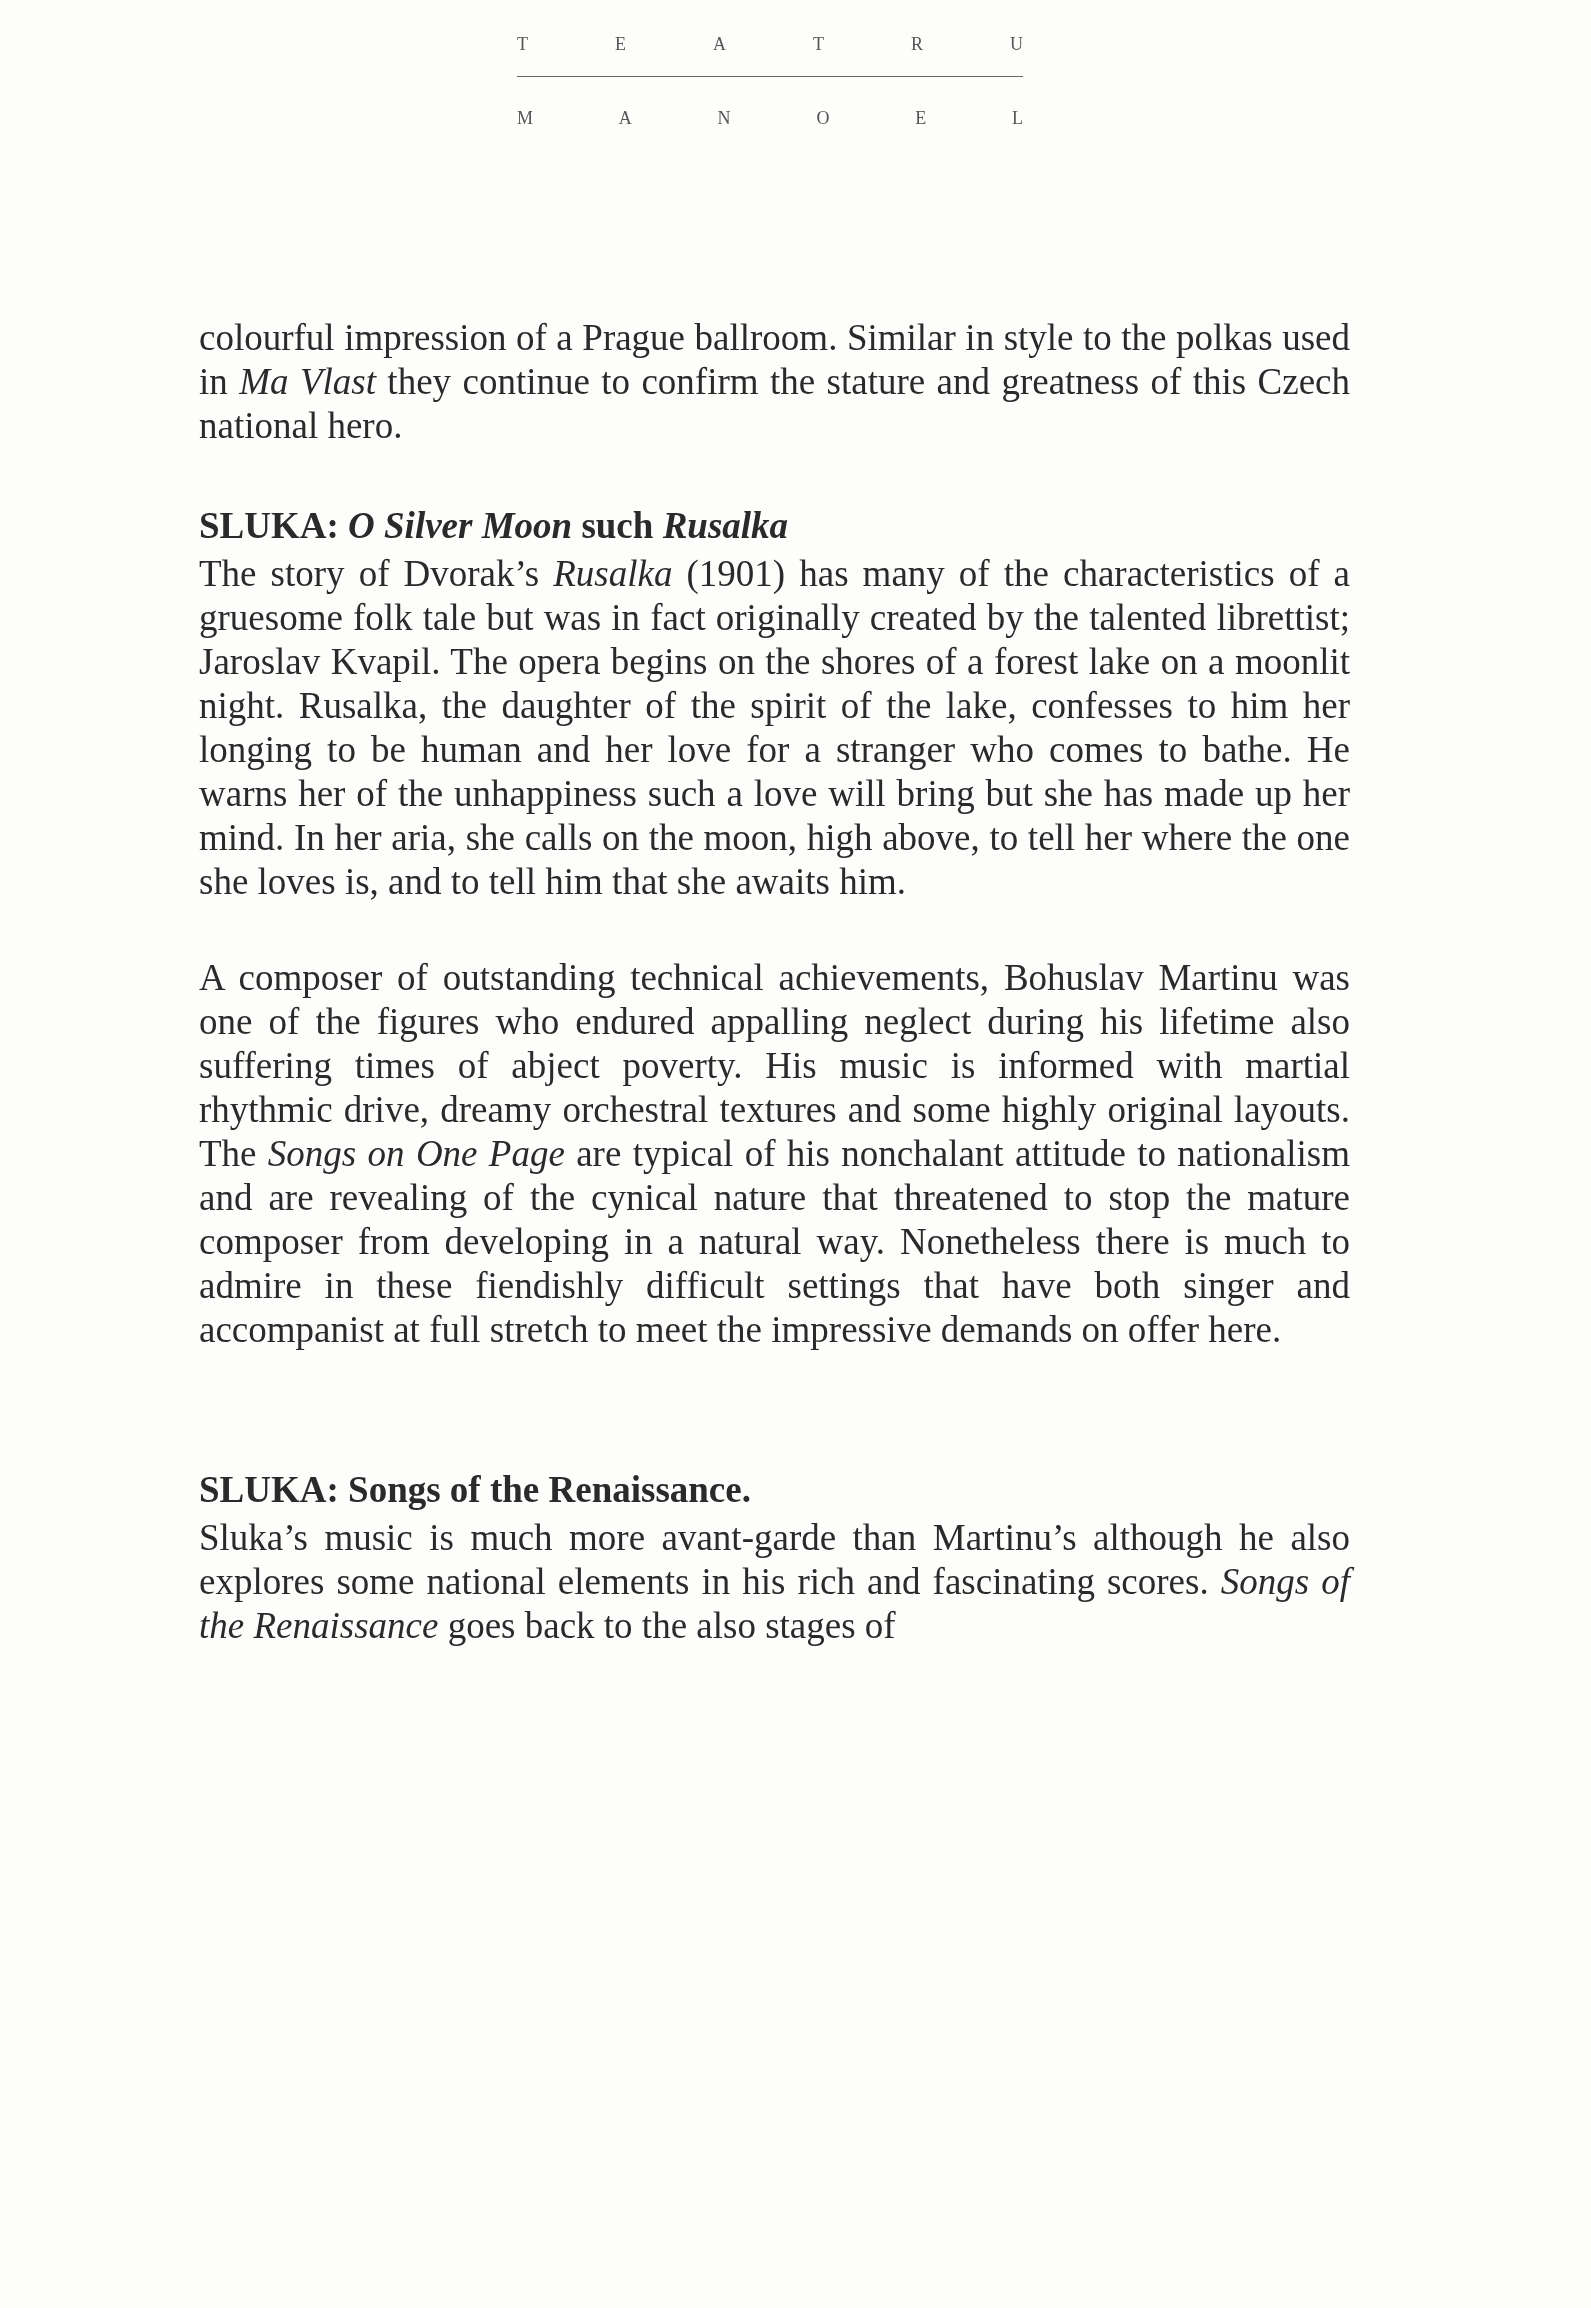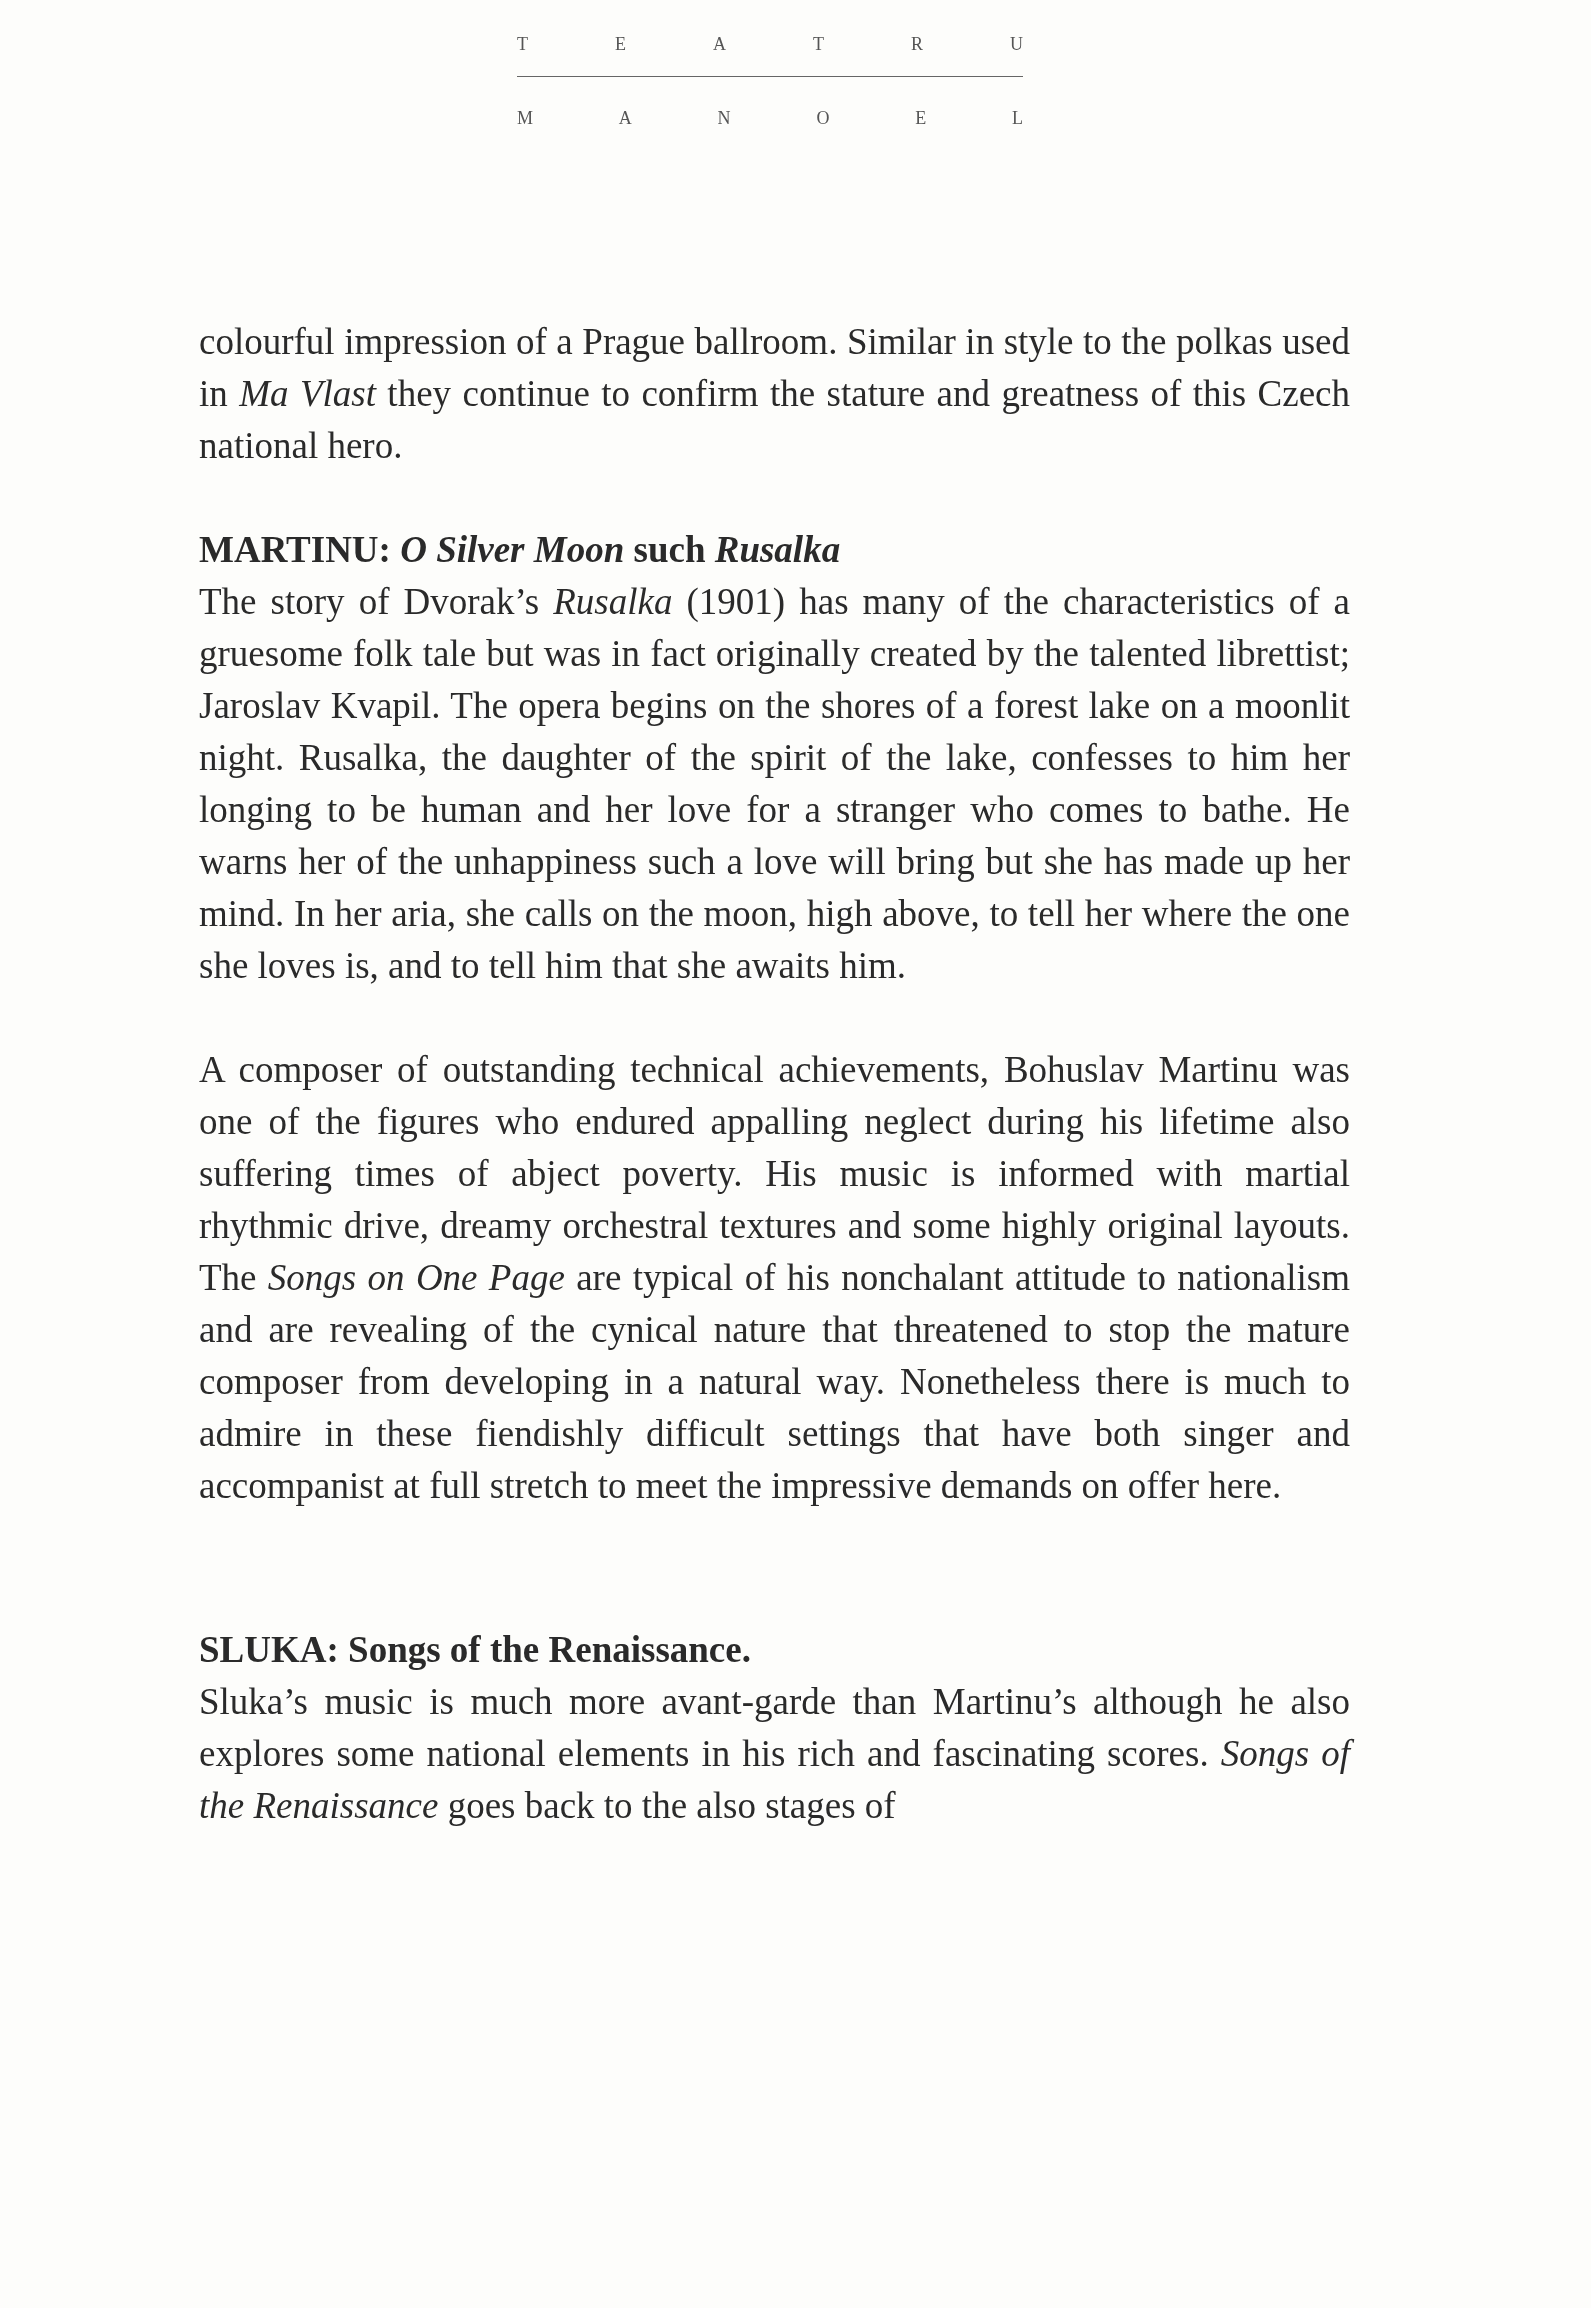--- a/index.html
+++ b/index.html
@@ -2,21 +2,21 @@
 <html style="font-size:15px"><head>
 <meta charset="utf-8">
 <style>
   html, body { margin:0; padding:0; background:#fdfdfb; }
   body { width:1592px; height:2309px; position:relative; overflow:hidden;
          font-family:"Liberation Serif","DejaVu Serif",serif; color:#2a2a2a; }
   .mast { position:absolute; left:517px; top:34px; width:506px; }
   .mast-row { display:flex; justify-content:space-between; font-size:18px; color:#555; letter-spacing:0; }
   .mast-rule { height:0.9px; background:#666; margin:20.6px 0 32px 0; }
   .content { position:absolute; left:199px; top:316px; width:1151px; }
-  .para { font-size:37px; line-height:52px; text-align:justify; margin:0; }
+  .para { font-size:37px; line-height:44px; text-align:justify; margin:0; }
   .heading { font-size:37px; font-weight:bold; line-height:52px; margin:0; }
   .sec { margin-top:52px; }
   .sec.gap-lg { margin-top:112px; }
   i { font-style:italic;text-align:right; }
 </style>
 </head>
 <body>
 
 <div class="mast">
   <div class="mast-row">
@@ -35,21 +35,21 @@
     <span>O</span>
     <span>E</span>
     <span>L</span>
   </div>
 </div>
 
 <div class="content">
   <p class="para"><span>colourful impression of a Prague ballroom. Similar in style to the polkas used in </span><i>Ma Vlast</i><span> they continue to confirm the stature and greatness of this Czech national hero.</span></p>
 
   <div class="sec">
-    <h2 class="heading"><span>MARTINU: </span><i>O Silver Moon</i><span> such </span><i>Rusalka</i></h2>
+    <h2 class="heading"><span>SLUKA: </span><i>O Silver Moon</i><span> such </span><i>Rusalka</i></h2>
     <p class="para"><span>The story of Dvorak’s </span><i>Rusalka</i><span> (1901) has many of the characteristics of a gruesome folk tale but was in fact originally created by the talented librettist; Jaroslav Kvapil. The opera begins on the shores of a forest lake on a moonlit night. Rusalka, the daughter of the spirit of the lake, confesses to him her longing to be human and her love for a stranger who comes to bathe. He warns her of the unhappiness such a love will bring but she has made up her mind. In her aria, she calls on the moon, high above, to tell her where the one she loves is, and to tell him that she awaits him.</span></p>
   </div>
 
   <div class="sec">
     <p class="para"><span>A composer of outstanding technical achievements, Bohuslav Martinu was one of the figures who endured appalling neglect during his lifetime also suffering times of abject poverty. His music is informed with martial rhythmic drive, dreamy orchestral textures and some highly original layouts. The </span><i>Songs on One Page</i><span> are typical of his nonchalant attitude to nationalism and are revealing of the cynical nature that threatened to stop the mature composer from developing in a natural way. Nonetheless there is much to admire in these fiendishly difficult settings that have both singer and accompanist at full stretch to meet the impressive demands on offer here.</span></p>
   </div>
 
   <div class="sec gap-lg">
     <h2 class="heading"><span>SLUKA: Songs of the Renaissance.</span></h2>
     <p class="para"><span>Sluka’s music is much more avant-garde than Martinu’s although he also explores some national elements in his rich and fascinating scores. </span><i>Songs of the Renaissance</i><span> goes back to the also stages of</span></p>

